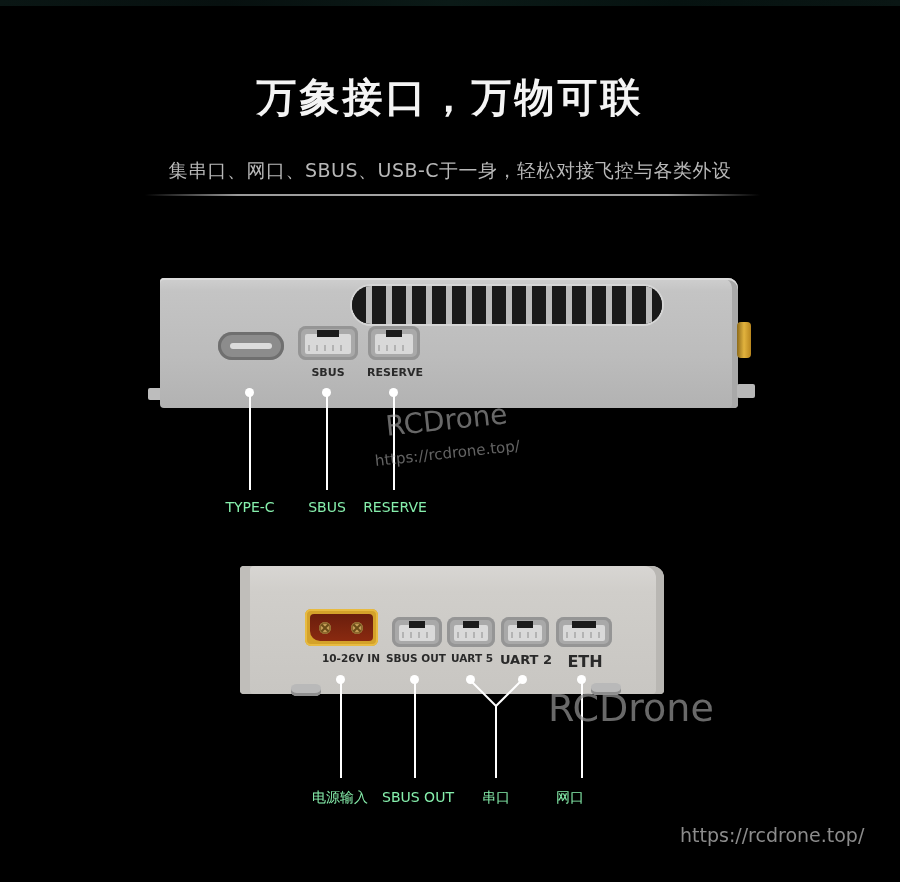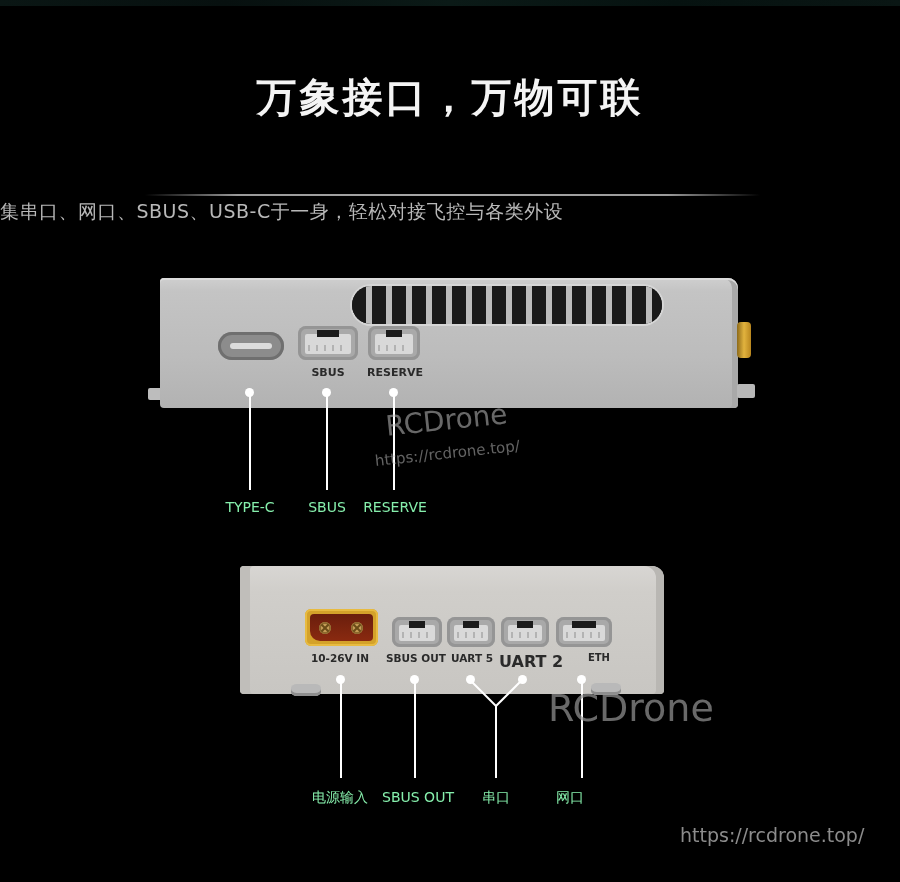--- a/index.html
+++ b/index.html
@@ -4,22 +4,22 @@
 <style>
   * { box-sizing: border-box; margin: 0; padding: 0; }
   html, body { width: 900px; height: 882px; background: #000; overflow: hidden; }
   body { position: relative; font-family: "DejaVu Sans", "Liberation Sans", sans-serif; color: #fff; }
 
   .title {
     position: absolute; left: 0; top: 70px; width: 900px; text-align: center;
     font-size: 40px; font-weight: bold; letter-spacing: 3px; color: #f4f4f4;
   }
   .subtitle {
-    position: absolute; left: 0; top: 158px; width: 900px; 
-    font-size: 19px; color: #b8b8b8; letter-spacing: 0.5px; margin-top: 41px;
+    position: absolute; left: 0; top: 158px; width: 900px; text-align: center;
+    font-size: 19px; color: #b8b8b8; letter-spacing: 0.5px;
   }
   .sub-rule {
     position: absolute; left: 145px; top: 194px; width: 615px; height: 2px;
     background: linear-gradient(to right, rgba(160,160,160,0), #9a9a9a 15%, #a8a8a8 50%, #9a9a9a 85%, rgba(160,160,160,0));
   }
 
   
   .dev1 {
     position: absolute; left: 160px; top: 278px; width: 578px; height: 130px;
     background: linear-gradient(to bottom, #cfcfcf 0%, #c4c4c4 10%, #bcbcbc 60%, #b2b2b2 100%);
@@ -185,25 +185,25 @@
   <div class="inner"></div>
     <div class="key" style="width:16px;"></div>
     <div class="pins"></div>
 </div>
 <div class="jst" style="left:556px;top:617px;width:56px;height:30px;">
   <div class="inner"></div>
     <div class="key" style="width:24px;"></div>
     <div class="pins"></div>
 </div>
 
-<div class="port-label" style="left:300px;top:652px;width:80px;font-size:10.5px;">10-26V IN</div>
+<div class="port-label" style="left:300px;top:652px;width:80px;font-size:10.5px;text-align:right;">10-26V IN</div>
 <div class="port-label" style="left:383px;top:652px;width:66px;font-size:10.5px;">SBUS OUT</div>
 <div class="port-label" style="left:446px;top:652px;width:52px;font-size:10.5px;">UART 5</div>
-<div class="port-label" style="left:499px;top:652px;width:54px;font-size:16px;">UART 2</div>
-<div class="port-label" style="left:560px;top:652px;width:50px;font-size:10px;text-align:right;">ETH</div>
+<div class="port-label" style="left:499px;top:652px;width:54px;font-size:13px;">UART 2</div>
+<div class="port-label" style="left:560px;top:652px;width:50px;font-size:16px;">ETH</div>
 
 <div class="dot" style="left:336px;top:675px;"></div>
 <div class="dot" style="left:410px;top:675px;"></div>
 <div class="dot" style="left:466px;top:675px;"></div>
 <div class="dot" style="left:518px;top:675px;"></div>
 <div class="dot" style="left:577px;top:675px;"></div>
 
 <div class="vline" style="left:340px;top:682px;height:96px;"></div>
 <div class="vline" style="left:414px;top:682px;height:96px;"></div>
 <div class="vline" style="left:581px;top:682px;height:96px;"></div>

